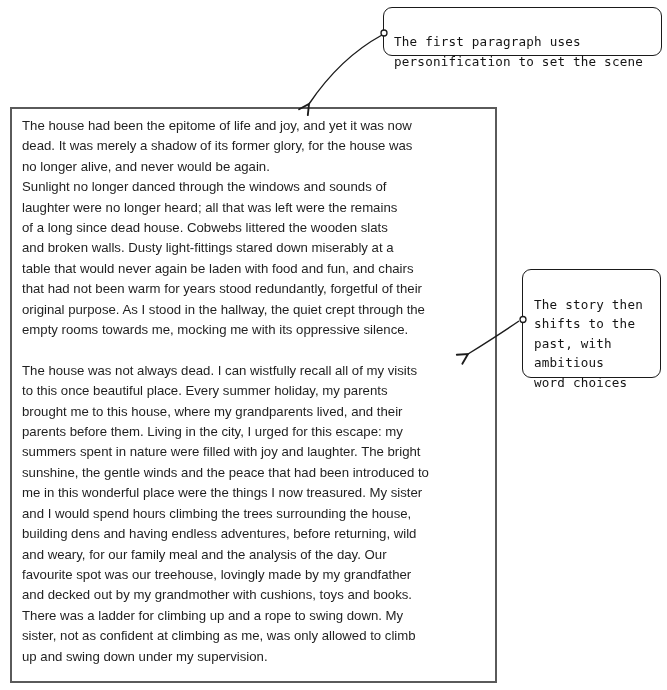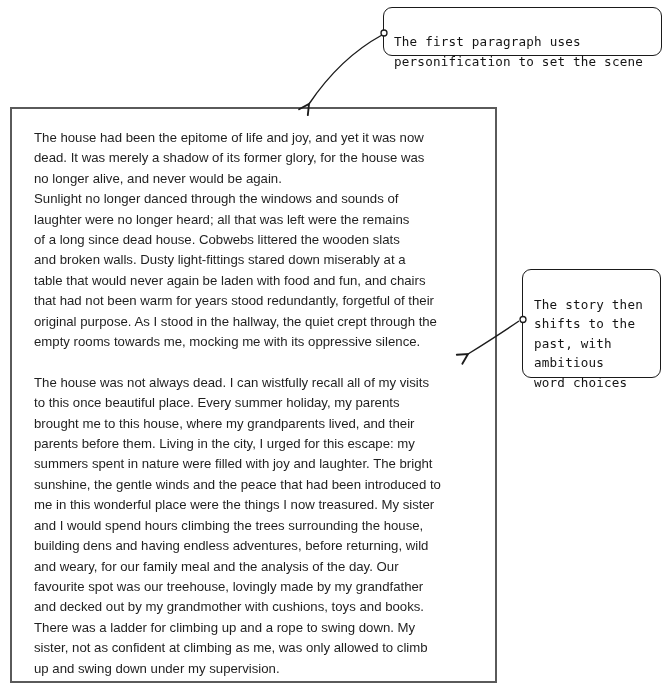--- a/index.html
+++ b/index.html
@@ -24,21 +24,21 @@
     box-sizing: border-box;
     border: 2px solid #5a5a5a;
     background: #ffffff;
     padding: 7px 10px 6px 10px;
     color: #1f1f1f;
     font-size: 13.2px;
     line-height: 20.4px;
     overflow: hidden;
   }
   .essay-box p {
-    margin: 12px;
+    margin: 0;
     white-space: pre-line;
   }
   .essay-box p + p {
     margin-top: 20.4px;
   }
   .callout {
     position: absolute;
     box-sizing: border-box;
     background: #ffffff;
     border: 1.6px solid #1a1a1a;

